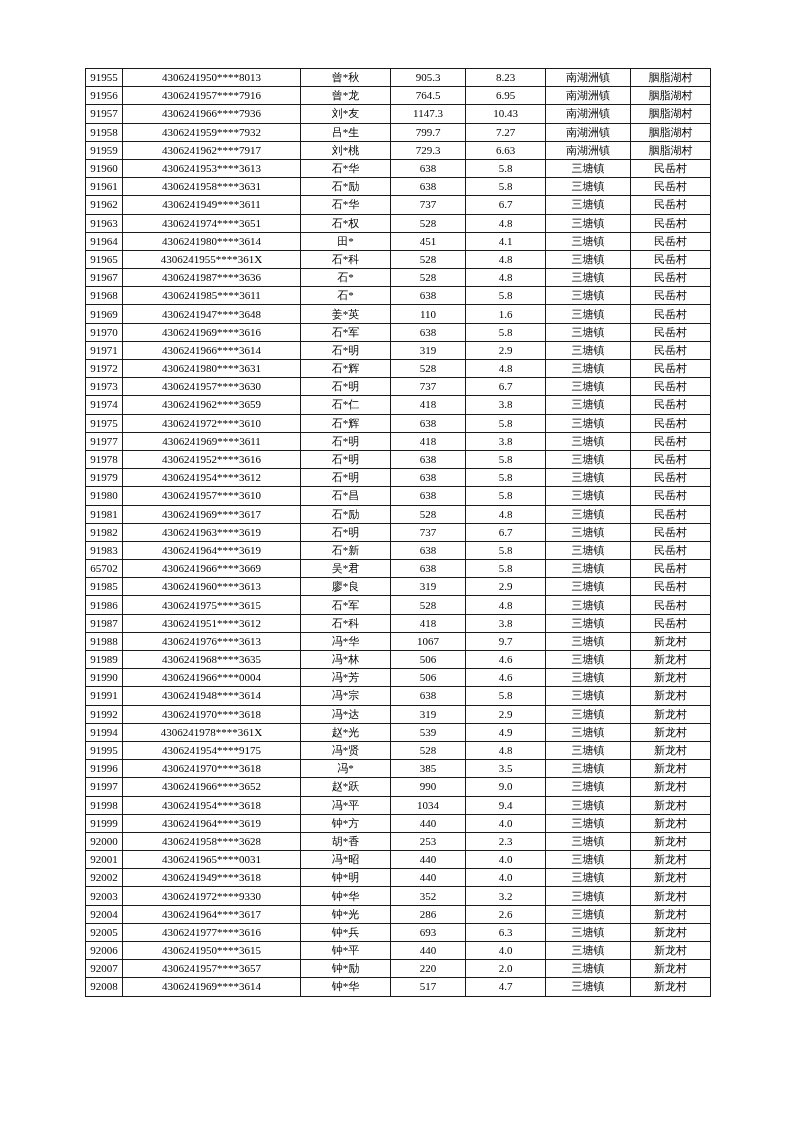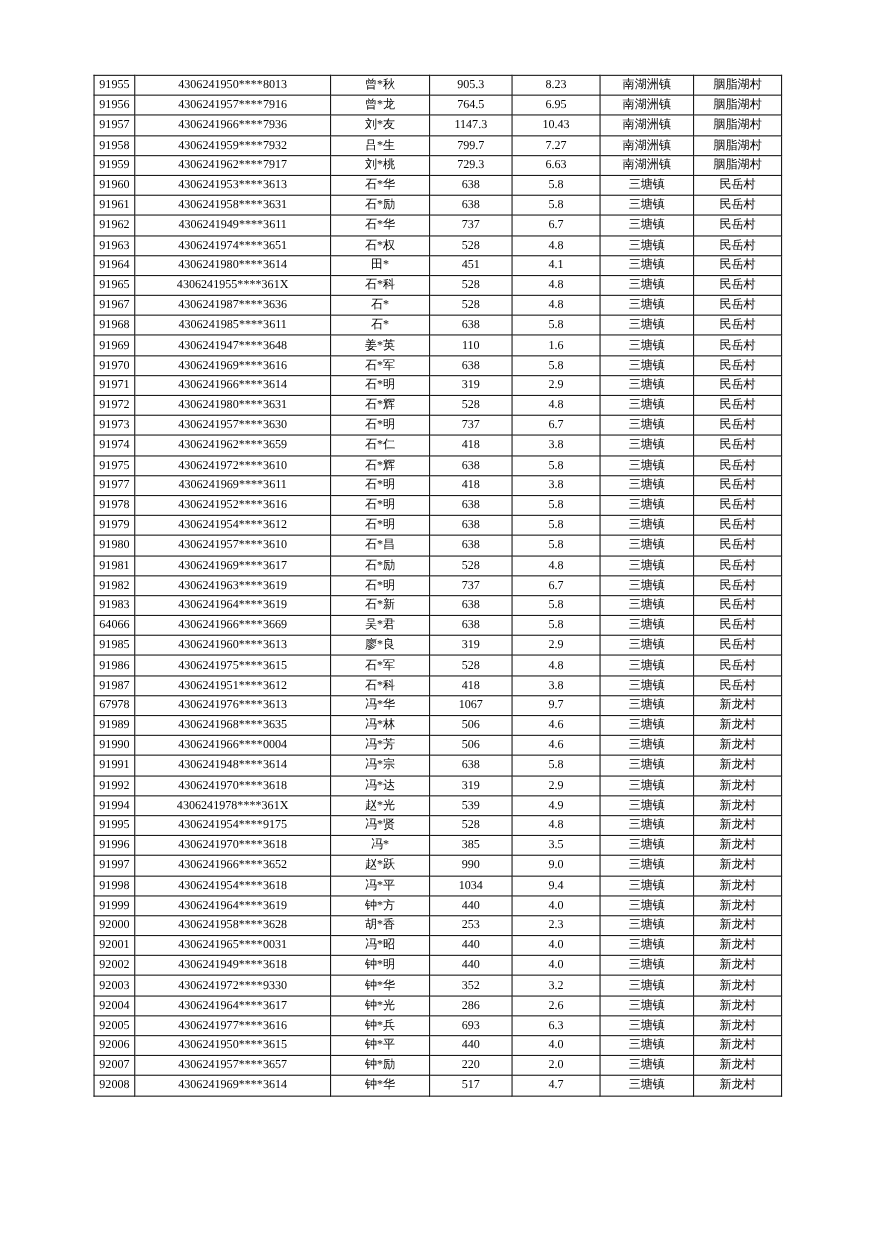--- a/index.html
+++ b/index.html
@@ -293,21 +293,21 @@
         <tr>
           <td>91983</td>
           <td>4306241964****3619</td>
           <td>石*新</td>
           <td>638</td>
           <td>5.8</td>
           <td>三塘镇</td>
           <td>民岳村</td>
         </tr>
         <tr>
-          <td>64066</td>
+          <td>65702</td>
           <td>4306241966****3669</td>
           <td>吴*君</td>
           <td>638</td>
           <td>5.8</td>
           <td>三塘镇</td>
           <td>民岳村</td>
         </tr>
         <tr>
           <td>91985</td>
           <td>4306241960****3613</td>
@@ -329,21 +329,21 @@
         <tr>
           <td>91987</td>
           <td>4306241951****3612</td>
           <td>石*科</td>
           <td>418</td>
           <td>3.8</td>
           <td>三塘镇</td>
           <td>民岳村</td>
         </tr>
         <tr>
-          <td>67978</td>
+          <td>91988</td>
           <td>4306241976****3613</td>
           <td>冯*华</td>
           <td>1067</td>
           <td>9.7</td>
           <td>三塘镇</td>
           <td>新龙村</td>
         </tr>
         <tr>
           <td>91989</td>
           <td>4306241968****3635</td>

